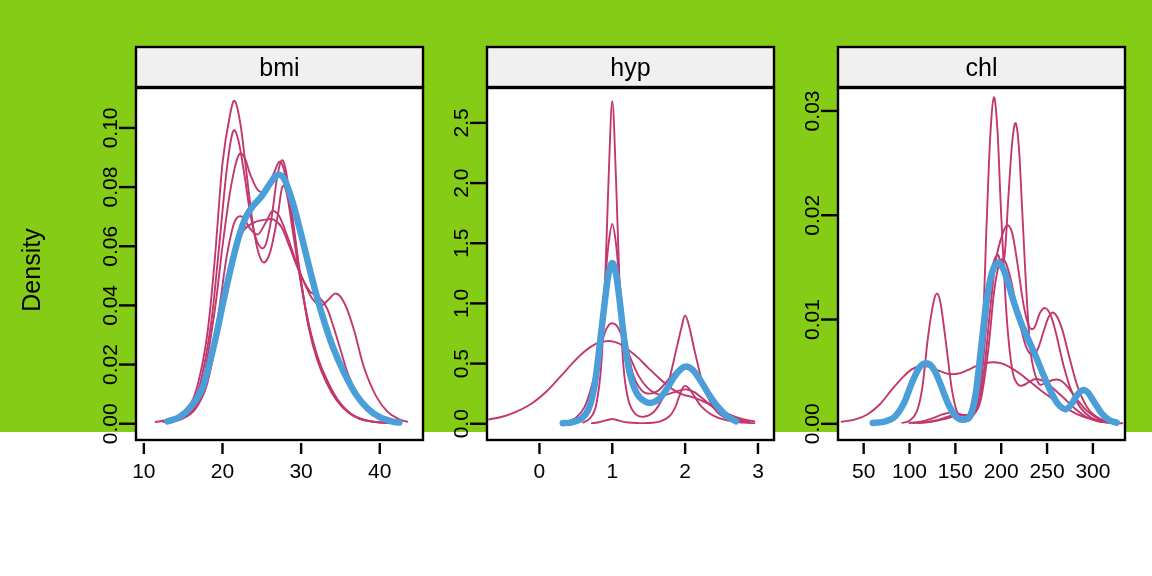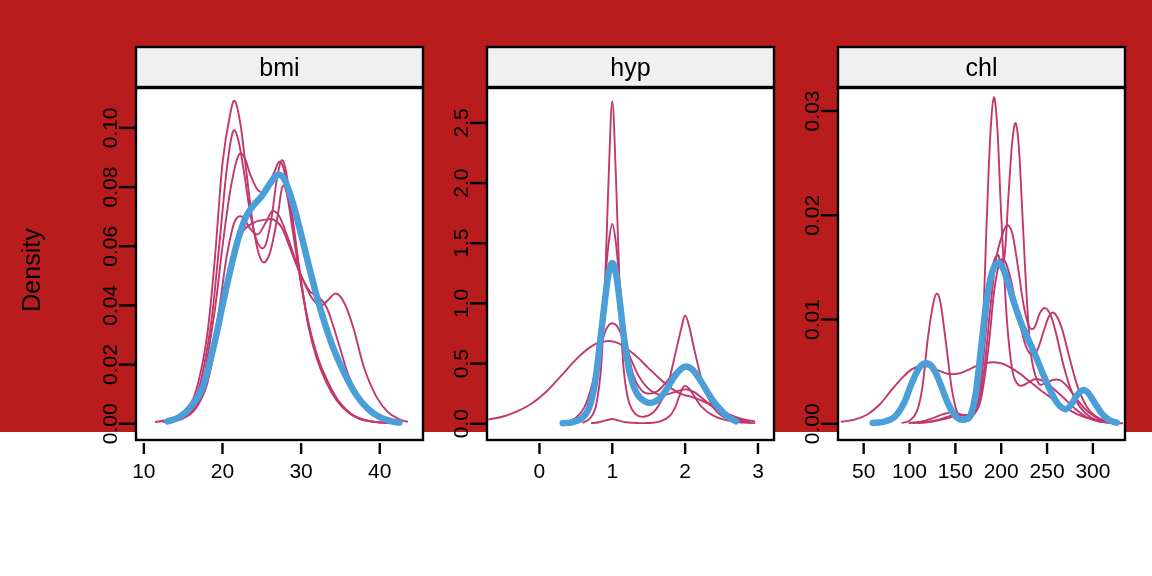--- a/index.html
+++ b/index.html
@@ -1,21 +1,21 @@
 <!DOCTYPE html>
 <html><head>
 <meta charset="utf-8">
 <style>
   html,body{margin:0;padding:0;}
   body{
     width:1152px;height:576px;background:#ffffff;
     font-family:"Liberation Sans", sans-serif;
     overflow:hidden;
   }
-  #plot-root{position:relative;width:1152px;height:432px;background:#b91c1c;}
+  #plot-root{position:relative;width:1152px;height:432px;background:#84cc16;}
   svg{display:block;}
   .tick-label{font-family:"Liberation Sans", sans-serif;font-size:21px;fill:#000;}
   .strip-label{font-family:"Liberation Sans", sans-serif;font-size:25px;fill:#000;}
   .axis-title{font-family:"Liberation Sans", sans-serif;font-size:25px;fill:#000;}
 </style>
 </head>
 <body>
 
 <div id="plot-root">
   <svg id="figure-svg" width="1152" height="576" viewBox="0 0 1152 576" shape-rendering="geometricPrecision">

